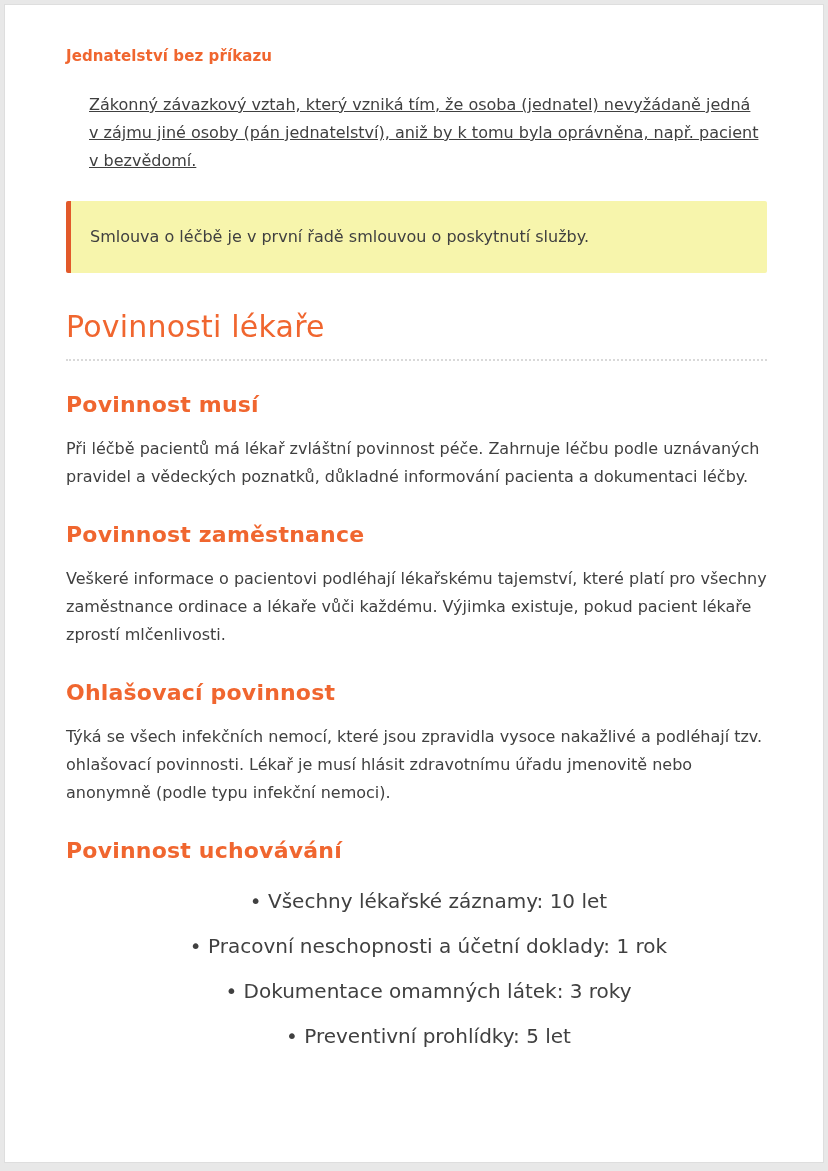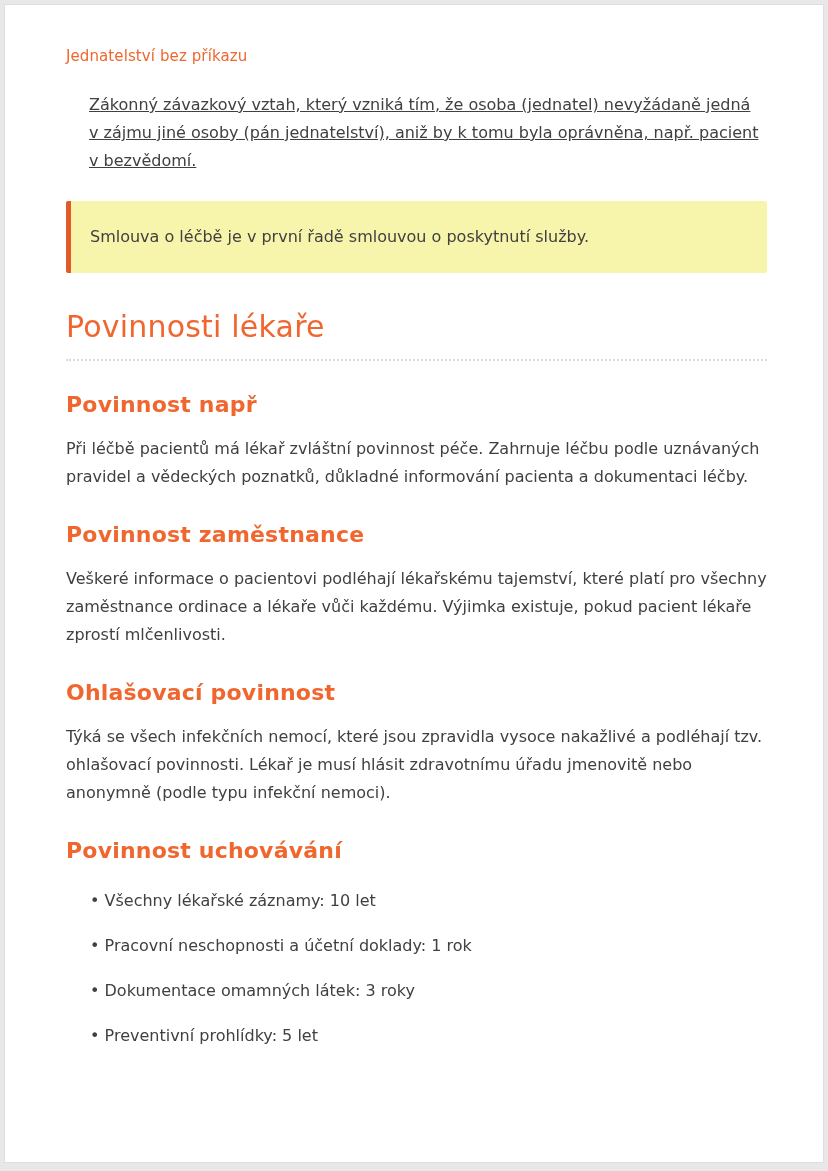--- a/index.html
+++ b/index.html
@@ -15,21 +15,21 @@
     margin: 4px auto 8px;
     background: #ffffff;
     border: 1px solid #dedede;
     position: relative;
     padding: 42px 56px 70px 61px;
   }
 
   .intro-heading {
     color: var(--accent, #f0662f);
     font-size: 15px;
-    font-weight: 400;
+    font-weight: 700;
     margin-bottom: 26px;
     letter-spacing: 0.1px;
   }
 
   p.body-text {
     font-size: 16px;
     line-height: 28px;
     color: var(--body-text, #404040);
   }
 
@@ -63,45 +63,46 @@
     letter-spacing: 0.2px;
   }
 
   ul.bullets {
     list-style: none;
     margin-left: 24px;
     margin-top: 24px;
   }
 
   ul.bullets li {
-    font-size: 16px;
+    font-size: 20px;
     line-height: 28px;
     color: var(--body-text, #404040);
     margin-bottom: 17px;
+    text-align: center;
   }
 
   ul.bullets li::before { content: "• "; }
 </style>
 </head>
 <body>
 
 <div class="page">
 
   <h3 class="intro-heading">Jednatelství bez příkazu</h3>
 
   <p class="body-text indent">Zákonný závazkový vztah, který vzniká tím, že osoba (jednatel) nevyžádaně jedná v zájmu jiné osoby (pán jednatelství), aniž by k tomu byla oprávněna, např. pacient v bezvědomí.</p>
 
   <div class="callout">
     <p class="body-text">Smlouva o léčbě je v první řadě smlouvou o poskytnutí služby.</p>
   </div>
 
   <h1 class="main-title">Povinnosti lékaře</h1>
 
   <section>
-    <h2>Povinnost např</h2>
+    <h2>Povinnost musí</h2>
     <p class="body-text">Při léčbě pacientů má lékař zvláštní povinnost péče. Zahrnuje léčbu podle uznávaných pravidel a vědeckých poznatků, důkladné informování pacienta a dokumentaci léčby.</p>
   </section>
 
   <section>
     <h2>Povinnost zaměstnance</h2>
     <p class="body-text">Veškeré informace o pacientovi podléhají lékařskému tajemství, které platí pro všechny zaměstnance ordinace a lékaře vůči každému. Výjimka existuje, pokud pacient lékaře zprostí mlčenlivosti.</p>
   </section>
 
   <section>
     <h2>Ohlašovací povinnost</h2>

